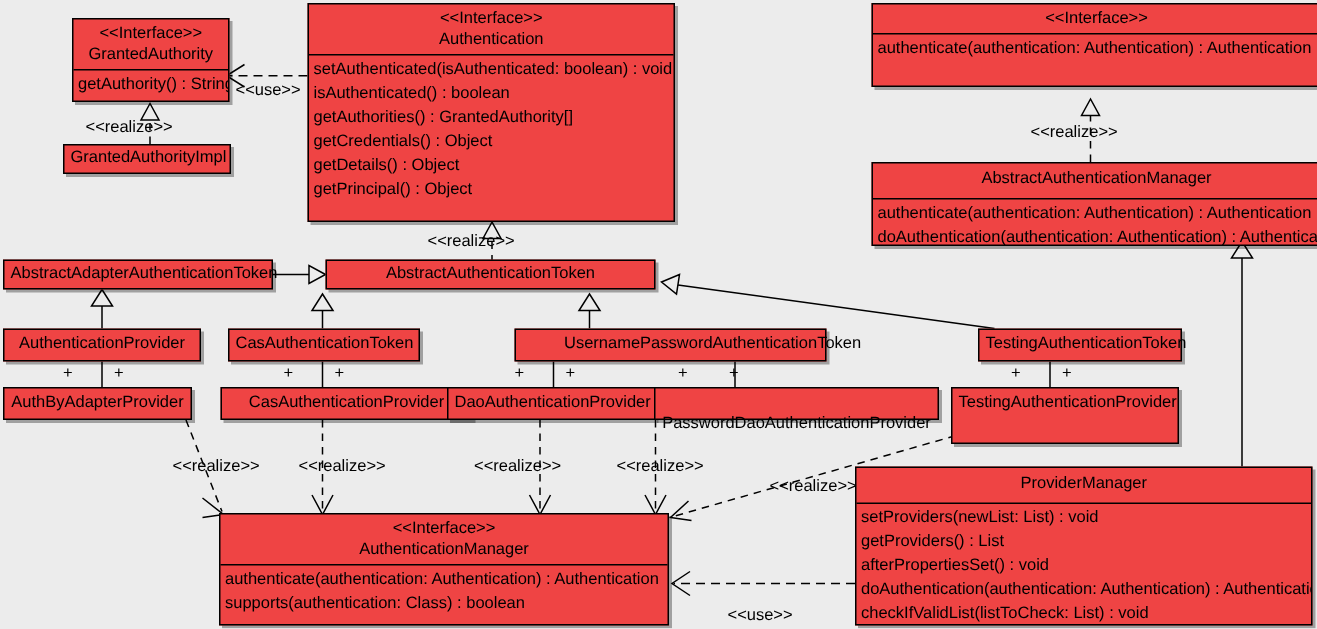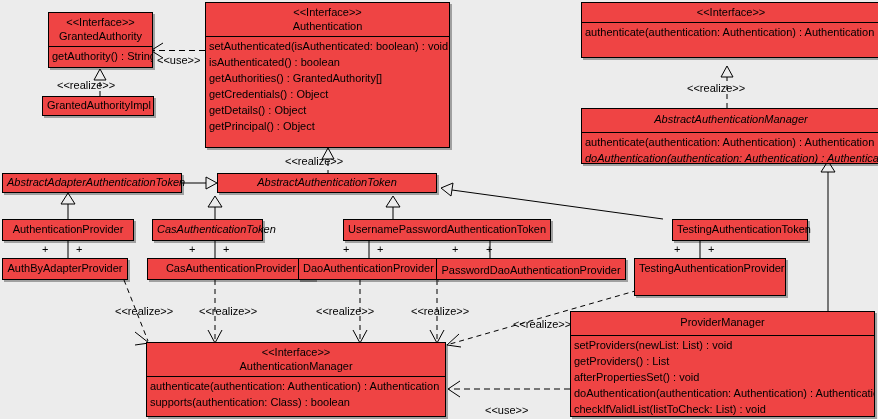--- a/index.html
+++ b/index.html
@@ -39,21 +39,21 @@
   }
   .uml-head .cname {
     display: block;
     font-size: 11px;
     color: #000;
     white-space: nowrap;
   }
   .uml-head.compact {
     padding: 2px 4px 3px 4px;
   }
-  .italic { font-style: italic; }
+  .italic { }
 
   .uml-sep {
     border-top: 1px solid #000000;
     height: 0;
     font-size: 0;
     line-height: 0;
   }
   .uml-ops {
     box-sizing: border-box;
     padding: 1px 0 1px 0;
@@ -221,33 +221,33 @@
       <span class="cname italic">AbstractAuthenticationToken</span>
     </div>
   </div>
 
   <div class="uml-box" style="left:2px; top:219px; width:132px; height:22px;">
     <div class="uml-head compact" style="padding-top:2px;">
       <span class="cname">AuthenticationProvider</span>
     </div>
   </div>
 
-  <div class="uml-box" style="left:152px; top:219px; width:111px; height:22px;font-style:italic;">
+  <div class="uml-box" style="left:152px; top:219px; width:128px; height:22px;">
     <div class="uml-head compact" style="padding-top:2px;">
       <span class="cname">CasAuthenticationToken</span>
     </div>
   </div>
 
   <div class="uml-box" style="left:343px; top:219px; width:208px; height:22px;">
-    <div class="uml-head compact" style="padding-top:2px;">
+    <div class="uml-head compact" style="padding-top:2px;margin-left:28px;">
       <span class="cname">UsernamePasswordAuthenticationToken</span>
     </div>
   </div>
 
-  <div class="uml-box" style="left:672px; top:219px; width:136px; height:22px;">
+  <div class="uml-box" style="left:652px; top:219px; width:136px; height:22px;">
     <div class="uml-head compact" style="padding-top:2px;">
       <span class="cname">TestingAuthenticationToken</span>
     </div>
   </div>
 
   <div class="uml-box" style="left:2px; top:258px; width:126px; height:22px;">
     <div class="uml-head compact" style="padding-top:2px;">
       <span class="cname">AuthByAdapterProvider</span>
     </div>
   </div>
@@ -258,21 +258,21 @@
     </div>
   </div>
 
   <div class="uml-box" style="left:298px; top:258px; width:139px; height:22px;">
     <div class="uml-head compact" style="padding-top:2px;">
       <span class="cname">DaoAuthenticationProvider</span>
     </div>
   </div>
 
   <div class="uml-box" style="left:436px; top:258px; width:190px; height:22px;">
-    <div class="uml-head compact" style="padding-top:4px;">
+    <div class="uml-head compact" style="padding-top:16px;">
       <span class="cname">PasswordDaoAuthenticationProvider</span>
     </div>
   </div>
 
   <div class="uml-box" style="left:634px; top:258px; width:152px; height:38px;">
     <div class="uml-head compact" style="padding-top:2px;">
       <span class="cname">TestingAuthenticationProvider</span>
     </div>
   </div>
 

